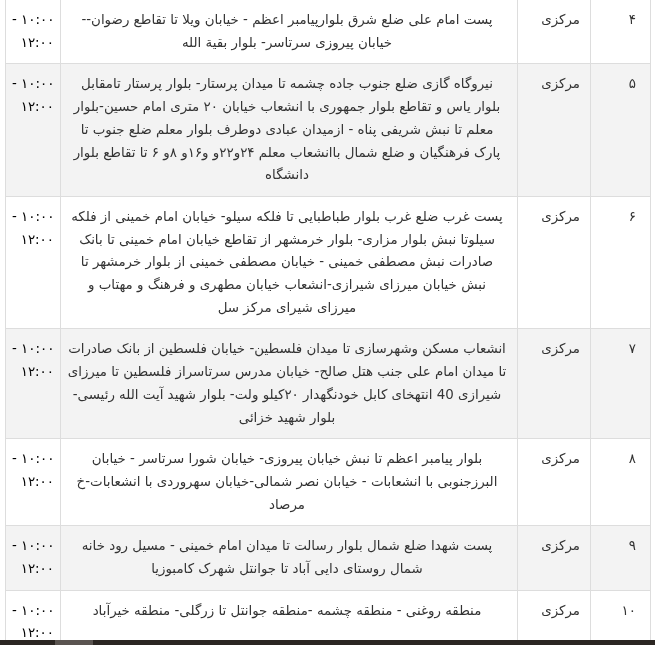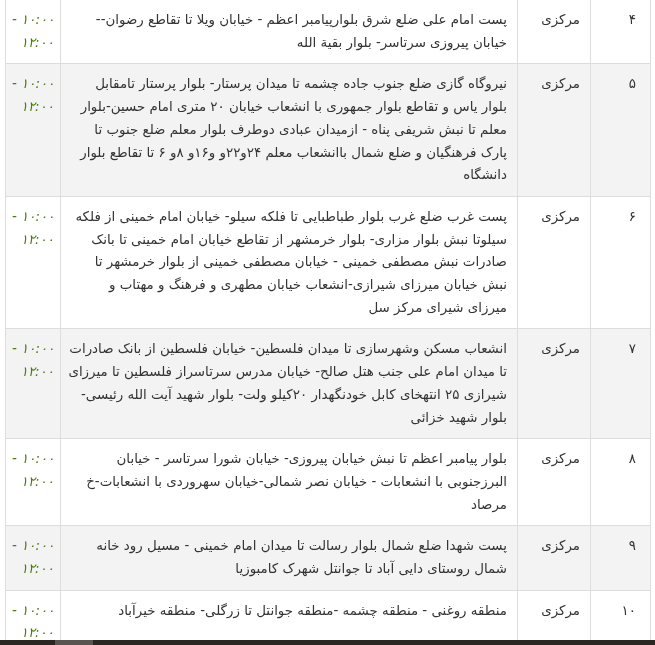--- a/index.html
+++ b/index.html
@@ -31,30 +31,29 @@
     border: 1px solid #dddddd;
     vertical-align: top;
     font-size: 13.4px;
     line-height: 22.7px;
     padding: 9px 8px 9px 8px;
   }
   tr.odd td { background: #ffffff; }
   tr.even td { background: #f3f3f3; }
   td.num { width: 37px; text-align: right; padding-right: 14px; }
   td.region { width: 54px; padding-right: 10px; }
-  td.desc { text-align: right; padding-right: 10px; padding-left: 6px; }
+  td.desc { text-align: center; padding-right: 10px; padding-left: 6px; }
   td.time {
     width: 42px;
     text-align: left;
     direction: ltr;
     padding-left: 6px;
     padding-right: 6px;
     white-space: nowrap;
-    color: #4d7c0f;
-    font-style: italic;
+    color: #000000;
   }
   .time-line { display: block; text-align: right; }
   .bottom-bar {
     position: absolute;
     left: 0;
     top: 640px;
     width: 655px;
     height: 5px;
     background: #2b2622;
   }
@@ -96,21 +95,21 @@
         <td class="region">مرکزی</td>
         <td class="desc">پست غرب ضلع غرب بلوار طباطبایی تا فلکه سیلو- خیابان امام خمینی از فلکه سیلوتا نبش بلوار مزاری- بلوار خرمشهر از تقاطع خیابان امام خمینی تا بانک صادرات نبش مصطفی خمینی - خیابان مصطفی خمینی از بلوار خرمشهر تا نبش خیابان میرزای شیرازی-انشعاب خیابان مطهری و فرهنگ و مهتاب و میرزای شیرای مرکز سل</td>
         <td class="time">
           <span class="time-line">- ۱۰:۰۰</span>
           <span class="time-line">۱۲:۰۰</span>
         </td>
       </tr>
       <tr class="even">
         <td class="num">۷</td>
         <td class="region">مرکزی</td>
-        <td class="desc">انشعاب مسکن وشهرسازی تا میدان فلسطین- خیابان فلسطین از بانک صادرات تا میدان امام علی جنب هتل صالح- خیابان مدرس سرتاسراز فلسطین تا میرزای شیرازی ۲۵ انتهخای کابل خودنگهدار ۲۰کیلو ولت- بلوار شهید آیت الله رئیسی- بلوار شهید خزائی</td>
+        <td class="desc">انشعاب مسکن وشهرسازی تا میدان فلسطین- خیابان فلسطین از بانک صادرات تا میدان امام علی جنب هتل صالح- خیابان مدرس سرتاسراز فلسطین تا میرزای شیرازی 40 انتهخای کابل خودنگهدار ۲۰کیلو ولت- بلوار شهید آیت الله رئیسی- بلوار شهید خزائی</td>
         <td class="time">
           <span class="time-line">- ۱۰:۰۰</span>
           <span class="time-line">۱۲:۰۰</span>
         </td>
       </tr>
       <tr class="odd">
         <td class="num">۸</td>
         <td class="region">مرکزی</td>
         <td class="desc">بلوار پیامبر اعظم تا نبش خیابان پیروزی- خیابان شورا سرتاسر - خیابان البرزجنوبی با انشعابات - خیابان نصر شمالی-خیابان سهروردی با انشعابات-خ مرصاد</td>
         <td class="time">

